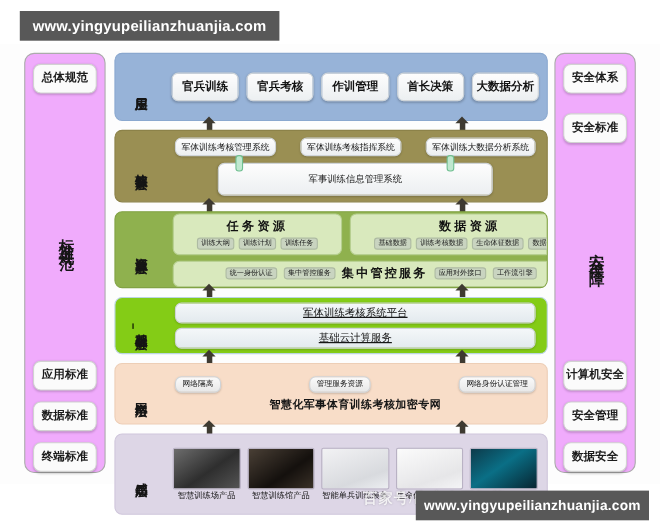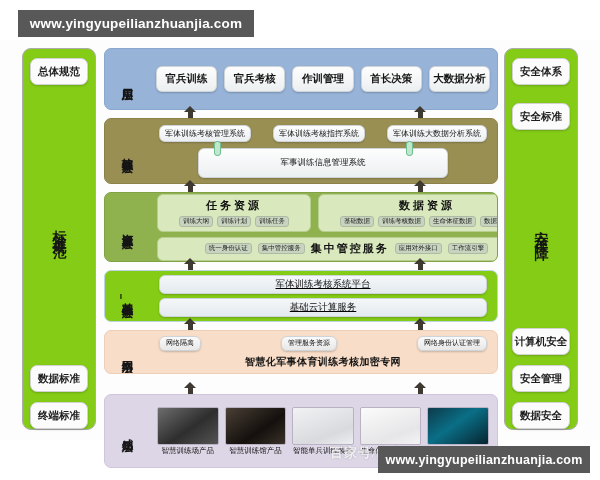--- a/index.html
+++ b/index.html
@@ -27,21 +27,21 @@
 
   
   #diagram{
     position:absolute;left:0;top:40px;width:600px;height:400px;
     background:#fdfdfd;
   }
 
   
   .rail{
     position:absolute;top:8px;width:74px;height:382px;
-    background:#84cc16;
+    background:#f0abfc;
     border-radius:9px;
     border:1px solid #ababab;
     display:flex;flex-direction:column;align-items:center;
     padding-top:9px;box-sizing:border-box;
   }
   #rail-left{left:22px;}
   #rail-right{left:504px;}
   .rail-chip{
     width:58px;min-height:27px;
     background:#fbfbfb;
@@ -88,21 +88,21 @@
     text-align:center;
   }
   .layer-label span{writing-mode:vertical-rl;}
   .layer-body{flex:1;position:relative;display:flex;flex-direction:column;justify-content:center;}
 
   
   #layer-app      {top:0;   height:62px; background:#97b3d8;border:1px solid #8aa8cf;}
   #layer-software {top:70px;height:66px; background:#9a8f53;border:1px solid #8c8249;}
   #layer-resource {top:144px;height:70px;background:#8fb14e;border:1px solid #81a244;}
   #layer-infra    {top:222px;height:52px;background:#84cc16;border:1px solid #bcd5e1;text-decoration:underline;}
-  #layer-network  {top:282px;height:44px;background:#f8ddc8;border:1px solid #edceb6;}
+  #layer-network  {top:282px;height:56px;background:#f8ddc8;border:1px solid #edceb6;}
   #layer-percept  {top:346px;height:74px;background:#ddd6e6;border:1px solid #cfc6db;}
 
   
   .chip{
     background:linear-gradient(#fdfdfd,#eceff1);
     border:1px solid #cfd4d8;
     border-radius:6px;
     display:flex;align-items:center;justify-content:center;
     font-family:"Liberation Serif","DejaVu Serif",serif;
     color:#141414;
@@ -212,20 +212,21 @@
   <div class="wm" id="wm-top">www.yingyupeilianzhuanjia.com</div>
 
   <div id="diagram">
 
     <div class="rail" id="rail-left">
       <div class="rail-chip">总体规范</div>
       <div class="rail-gap-a"></div>
       <div class="rail-title">
         <span>标准规范</span>
       </div>
+      <div class="rail-chip">应用标准</div>
       <div class="rail-gap-b"></div>
       <div class="rail-chip">数据标准</div>
       <div class="rail-gap-b"></div>
       <div class="rail-chip">终端标准</div>
     </div>
 
     <div class="rail" id="rail-right">
       <div class="rail-chip">安全体系</div>
       <div class="rail-gap-a"></div>
       <div class="rail-chip">安全标准</div>

